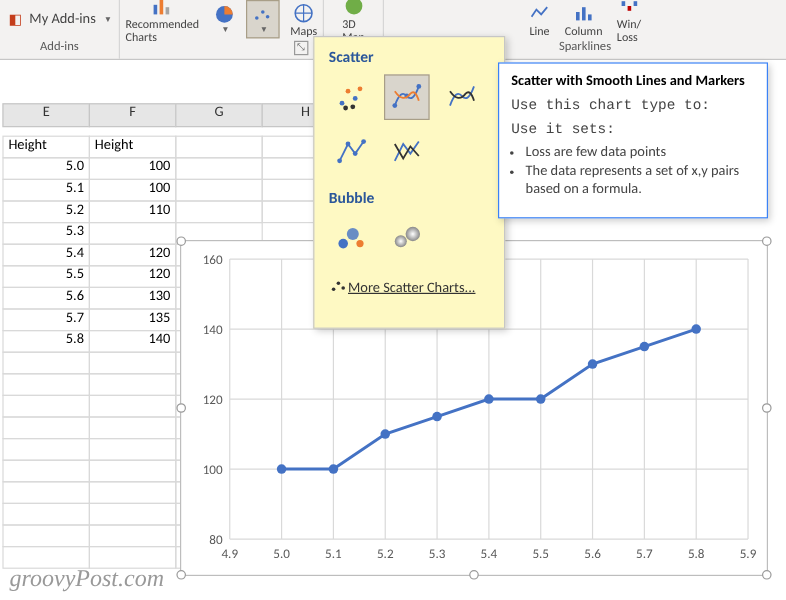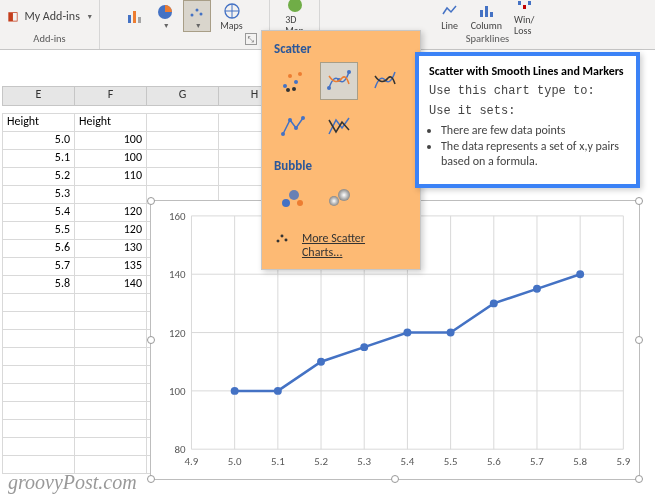--- a/index.html
+++ b/index.html
@@ -19,30 +19,30 @@
   .colhdr { border:1px solid #c6c6c6; background:#e6e6e6; width:73px; height:20px; font-size:12px; text-align:center; color:#333; margin-left:-1px; cursor:pointer;}
 
   
   .grid { position:absolute; top:114px; left:3px; }
   .row { display:flex; }
   .cell { border:1px solid #d9d9d9; width:73px; height:19px; font-size:12px; padding:0 4px; margin-left:-1px; margin-top:-1px; color:#000; cursor:cell;}
   .hdrcell { text-align:left; }
   .numcell { text-align:right; }
 
   
-  .dropdown { position:absolute; top:30px; left:261px; width:160px; background:#fdba74; border:1px solid #c6c6c6; box-shadow:2px 2px 6px rgba(0,0,0,.2); font-size:13px; padding:6px 0 4px 0; z-index:10;}
+  .dropdown { position:absolute; top:30px; left:261px; width:160px; background:#fef9c3; border:1px solid #c6c6c6; box-shadow:2px 2px 6px rgba(0,0,0,.2); font-size:13px; padding:6px 0 20px 0; z-index:10;}
   .dd-section { padding: 4px 12px 6px 12px; font-weight:600; color:#2b579a; font-size:13px;}
   .dd-grid { display:flex; flex-wrap:wrap; gap:8px; padding:0 12px 8px 12px;}
   .dd-item { width:38px; height:38px; border:1px solid transparent; display:flex; align-items:center; justify-content:center; cursor:pointer;}
   .dd-item.selected { background:#d9d5cc; border-color:#a89e87;}
-  .dd-more { display:flex; align-items:flex-start; gap:12px; padding:6px 12px; font-size:12px; color:#333; cursor:pointer;}
+  .dd-more { display:flex; align-items:flex-end; gap:0; padding:6px 12px; font-size:12px; color:#333; cursor:pointer;}
   .dd-more span { text-decoration: underline; }
 
   
-  .tooltip { position:absolute; top:52px; left:415px; width:225px; background:#fff; border:4px solid #3b82f6; box-shadow:2px 2px 6px rgba(0,0,0,.2); padding:8px 10px; font-size:12px; color:#444; z-index:11;}
+  .tooltip { position:absolute; top:52px; left:415px; width:225px; background:#fff; border:1px solid #3b82f6; box-shadow:2px 2px 6px rgba(0,0,0,.2); padding:8px 10px; font-size:12px; color:#444; z-index:11;}
   .tooltip .tt-title { font-weight:700; color:#000; margin-bottom:6px; }
   .tooltip p { margin-bottom:4px; line-height:1.3;font-family:Liberation Mono, monospace;}
   .tooltip ul { padding-left:12px; margin-bottom:6px;}
   .tooltip li { line-height:1.3; }
 
   
   .chart-box { position:absolute; top:200px; left:150px; width:490px; height:280px; border:1px solid #bdbdbd; background:#fff; }
   .chart-handle { position:absolute; width:8px; height:8px; border:1px solid #999; border-radius:50%; background:#fff;}
   .ch-tl{top:-4px;left:-4px;} .ch-tr{top:-4px;right:-4px;} .ch-bl{bottom:-4px;left:-4px;} .ch-br{bottom:-4px;right:-4px;}
   .ch-ml{top:50%;left:-4px;margin-top:-4px;} .ch-mr{top:50%;right:-4px;margin-top:-4px;}
@@ -69,20 +69,22 @@
   </div>
 
   <div class="ribbon-group" style="width:170px">
     <div class="ribbon-top">
       <div class="ribbon-btn">
         <svg class="smallicon" viewBox="0 0 18 18">
             <rect x="2" y="8" width="3" height="8" fill="#4472c4"></rect>
             <rect x="7" y="4" width="3" height="12" fill="#ed7d31"></rect>
             <rect x="12" y="10" width="3" height="6" fill="#a5a5a5"></rect>
           </svg>
+        <span style="white-space:pre">Recommended
+Charts</span>
       </div>
       <div class="ribbon-btn">
         <svg class="smallicon" viewBox="0 0 18 18">
             <circle cx="9" cy="9" r="7" fill="#4472c4"></circle>
             <path d="M9 2 A7 7 0 0 1 16 9 L9 9 Z" fill="#ed7d31"></path>
           </svg>
           <span class="chev">▾</span>
       </div>
       <div class="ribbon-btn selected" style="background:#d9d5cc;border:1px solid #a89e87;padding:2px 4px">
         <svg class="smallicon" viewBox="0 0 18 18">
@@ -349,21 +351,21 @@
       </svg>
     <span>More Scatter Charts...</span>
   </div>
 </div>
 
 <div class="tooltip">
   <div class="tt-title">Scatter with Smooth Lines and Markers</div>
   <p>Use this chart type to:</p>
   <p>Use it sets:</p>
   <ul>
-    <li>There are few data points</li>
+    <li>Loss are few data points</li>
     <li>The data represents a set of x,y pairs based on a formula.</li>
   </ul>
 </div>
 
 <div class="chart-box">
   <div class="chart-handle ch-tl"></div>
   <div class="chart-handle ch-tr"></div>
   <div class="chart-handle ch-bl"></div>
   <div class="chart-handle ch-br"></div>
   <div class="chart-handle ch-ml"></div>

